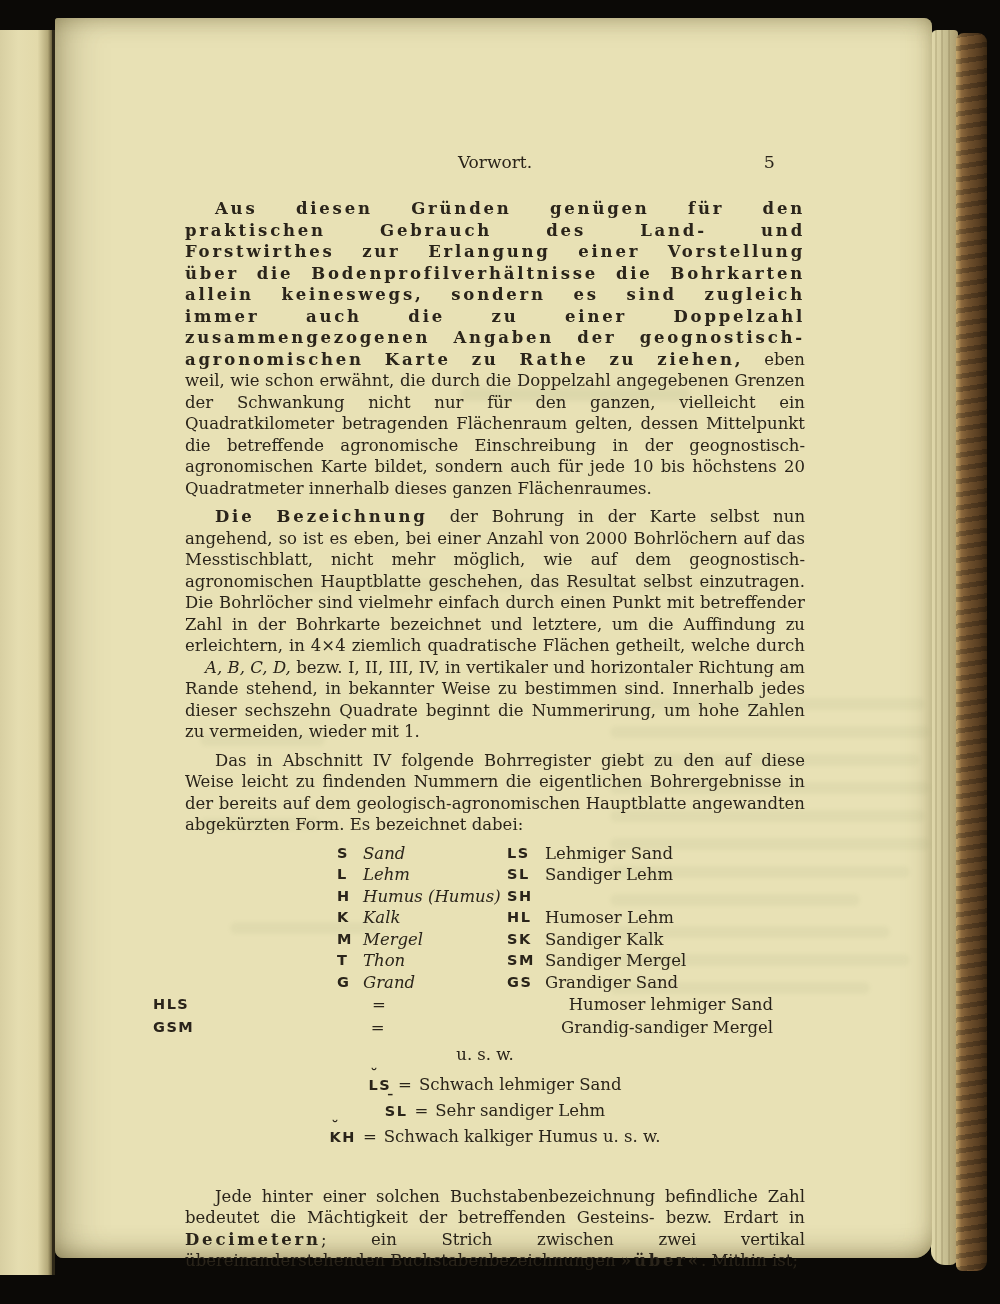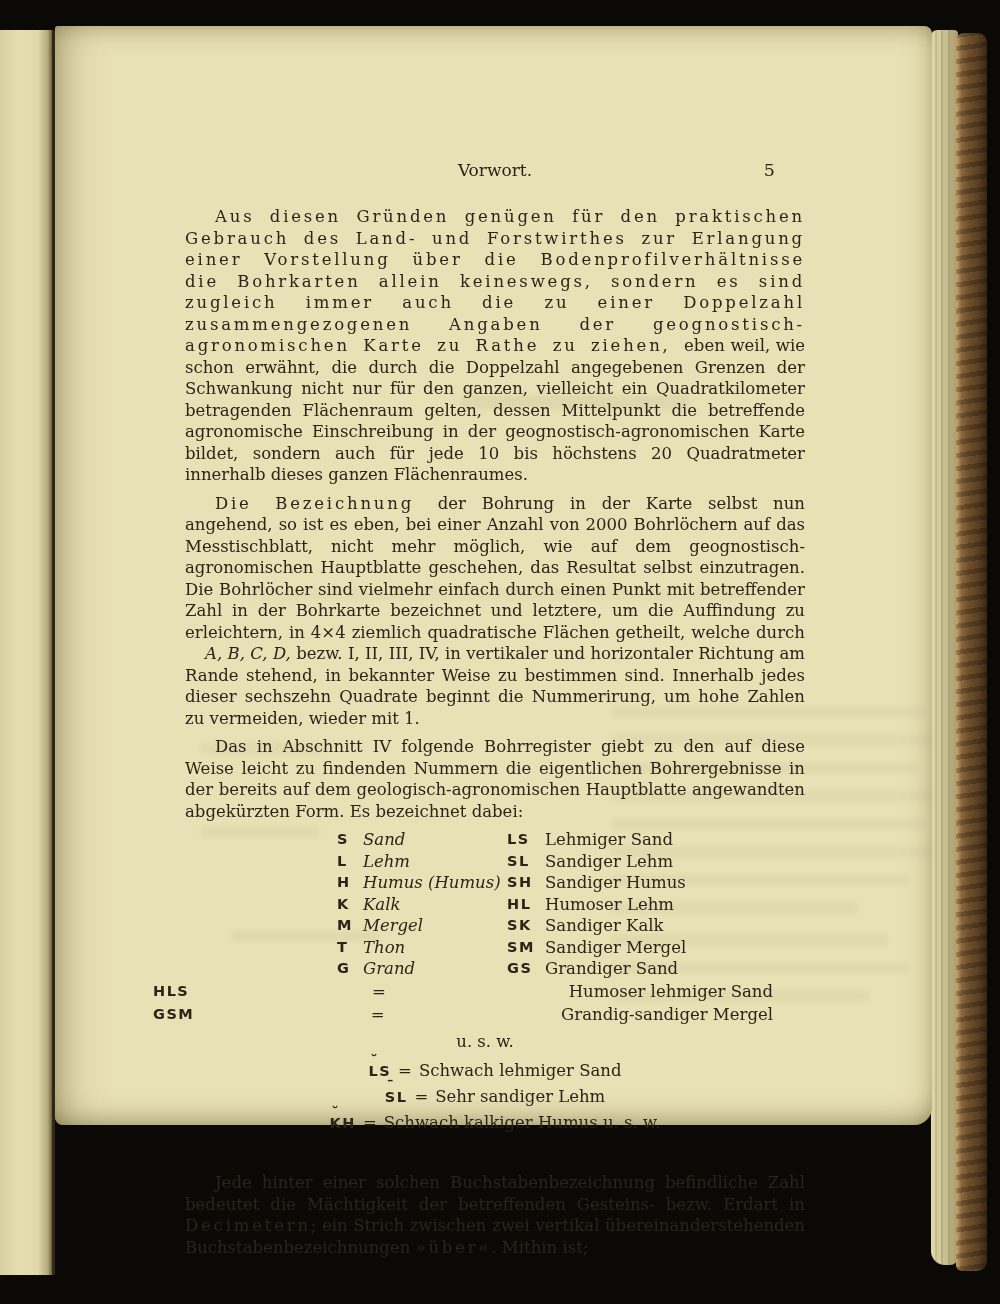--- a/index.html
+++ b/index.html
@@ -19,38 +19,38 @@
     border-radius:6px 4px 8px 14px;}
 
   
   .cover-strip{position:absolute;left:956px;top:33px;width:31px;height:1238px;
     background:
       repeating-linear-gradient(172deg,rgba(0,0,0,.22) 0 5px,rgba(0,0,0,0) 5px 13px),
       linear-gradient(90deg,#c9a96c 0%,#8a673c 18%,#6e4f2c 42%,#5a3f22 72%,#3a2813 100%);
     border-radius:8px 9px 10px 6px;}
 
   
-  .main-page{position:absolute;left:55px;top:26px;width:877px;height:1099px;
+  .main-page{position:absolute;left:55px;top:18px;width:877px;height:1240px;
     background:#e8e1b5;border-radius:3px 8px 18px 8px;
     box-shadow: inset 26px 0 45px -24px rgba(88,76,38,.55),
                 inset -18px 0 30px -22px rgba(120,104,56,.5),
                 inset 0 14px 24px -16px rgba(100,88,46,.45),
                 inset 0 -18px 28px -18px rgba(100,88,46,.55);}
 
   
   .ghost{position:absolute;height:12px;background:#7e8c5c;opacity:.07;filter:blur(2px);border-radius:6px;}
 
   .content{position:absolute;left:130px;top:134px;width:620px;color:#2a241a;
            font-size:16.5px;line-height:21.5px;text-align:justify;hyphens:auto;}
 
   .pagehead{position:relative;text-align:center;margin-bottom:26px;font-size:17px;line-height:20px;}
   .pagenum{position:absolute;right:30px;top:0;font-size:17.5px;}
 
   .para{margin:0 0 7px 0;text-indent:30px;}
-  .sperr{letter-spacing:2.8px;word-spacing:5px;}
+  .sperr{letter-spacing:2.8px;word-spacing:5px;font-weight:bold;}
   .it{font-style:italic;margin-left:20px;}
 
   .b{font-family:"DejaVu Sans",sans-serif;font-weight:700;font-size:14.5px;letter-spacing:1.5px;}
 
   .abbr-table{margin:6px 0 0 152px;}
   .abbr-row{display:flex;line-height:21.5px;}
   .la{width:26px;}
   .lterm{width:144px;font-style:italic;}
   .ra{width:38px;}
   .rt{flex:1;}
@@ -114,21 +114,20 @@
         <div class="abbr-row">
           <span class="b la">L</span>
             <span class="lterm">Lehm</span>
             <span class="b ra">SL</span>
             <span class="rt">Sandiger Lehm</span>
         </div>
         <div class="abbr-row">
           <span class="b la">H</span>
             <span class="lterm">Humus (Humus)</span>
             <span class="b ra">SH</span>
-            <span class="rt">Sandiger Humus</span>
         </div>
         <div class="abbr-row">
           <span class="b la">K</span>
             <span class="lterm">Kalk</span>
             <span class="b ra">HL</span>
             <span class="rt">Humoser Lehm</span>
         </div>
         <div class="abbr-row">
           <span class="b la">M</span>
             <span class="lterm">Mergel</span>

